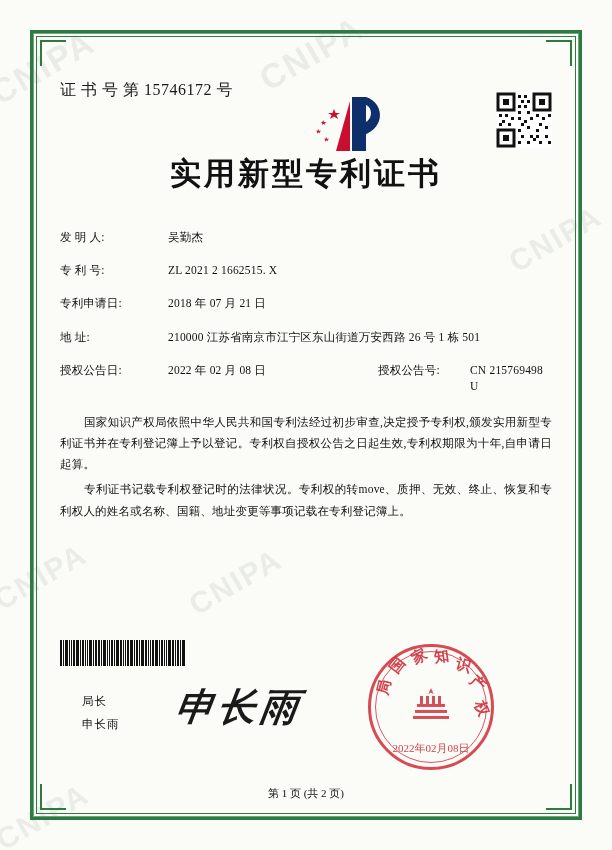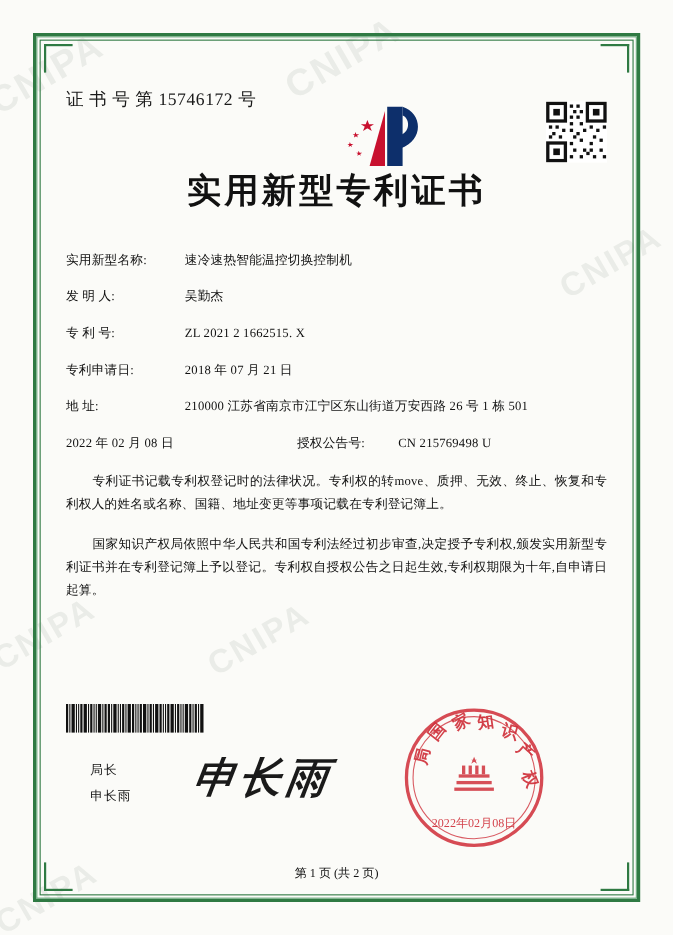--- a/index.html
+++ b/index.html
@@ -324,48 +324,45 @@
             <rect x="52" y="49" width="3" height="3"></rect>
           <rect x="37" y="46" width="3" height="3"></rect>
         </g>
       </svg>
     </div>
 
     <div class="title">实用新型专利证书</div>
 
     <div class="fields">
       <div class="row">
-        <div class="lbl">实用新型名称:</div>
-        <div class="val">速冷速热智能温控切换控制机</div>
-      </div>
-      <div class="row">
         <div class="lbl">发  明  人:</div>
         <div class="val">吴勤杰</div>
       </div>
       <div class="row">
         <div class="lbl">专  利  号:</div>
         <div class="val">ZL 2021 2 1662515. X</div>
       </div>
       <div class="row">
         <div class="lbl">专利申请日:</div>
         <div class="val">2018 年 07 月 21 日</div>
       </div>
       <div class="row">
         <div class="lbl">地      址:</div>
         <div class="val">210000 江苏省南京市江宁区东山街道万安西路 26 号 1 栋 501</div>
       </div>
       <div class="row">
+        <div class="lbl">授权公告日:</div>
         <div class="val val2">2022 年 02 月 08 日</div>
         <div class="lbl lbl2">授权公告号:</div>
         <div class="val">CN 215769498 U</div>
       </div>
     </div>
 
+    <div class="para p1">国家知识产权局依照中华人民共和国专利法经过初步审查,决定授予专利权,颁发实用新型专利证书并在专利登记簿上予以登记。专利权自授权公告之日起生效,专利权期限为十年,自申请日起算。</div>
     <div class="para">专利证书记载专利权登记时的法律状况。专利权的转move、质押、无效、终止、恢复和专利权人的姓名或名称、国籍、地址变更等事项记载在专利登记簿上。</div>
-    <div class="para p1">国家知识产权局依照中华人民共和国专利法经过初步审查,决定授予专利权,颁发实用新型专利证书并在专利登记簿上予以登记。专利权自授权公告之日起生效,专利权期限为十年,自申请日起算。</div>
   </div>
 
   <div class="barcode">
     <div class="bar" style="width:2px"></div>
       <div class="bar" style="width:1px"></div>
     <div class="bar" style="width:3px"></div>
       <div class="bar" style="width:1px"></div>
     <div class="bar" style="width:1px"></div>
       <div class="bar" style="width:2px"></div>
     <div class="bar" style="width:3px"></div>

